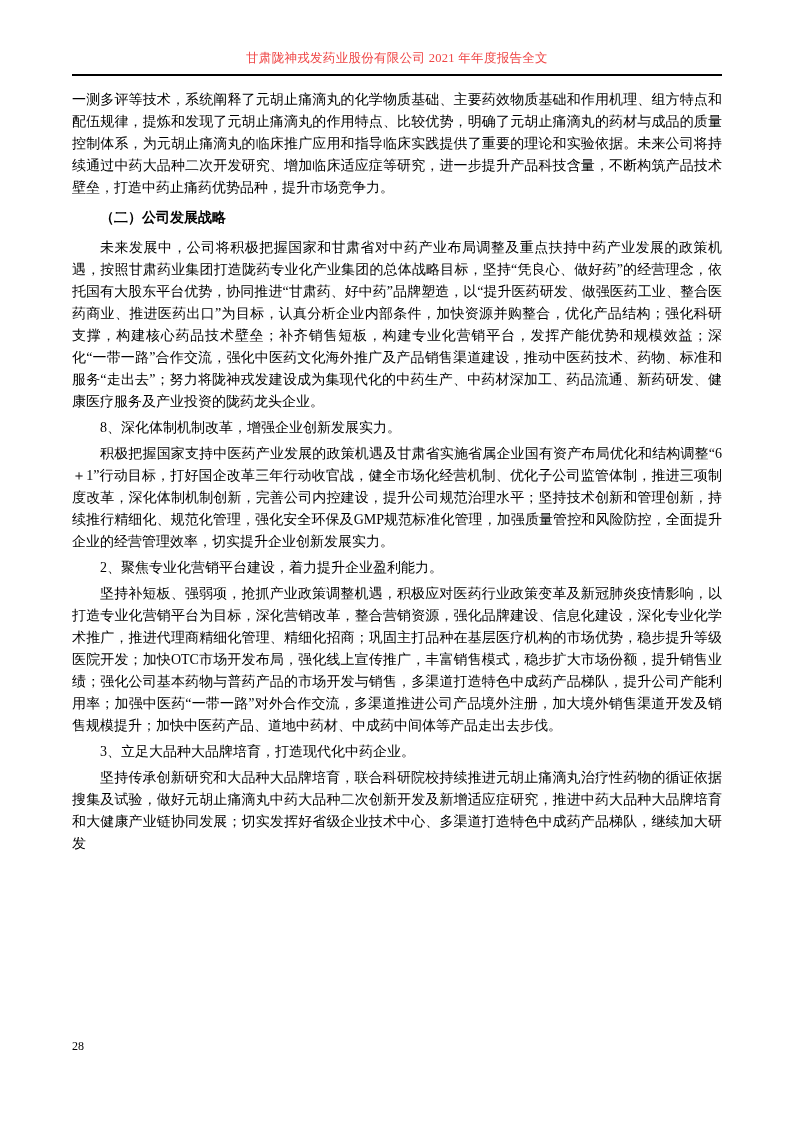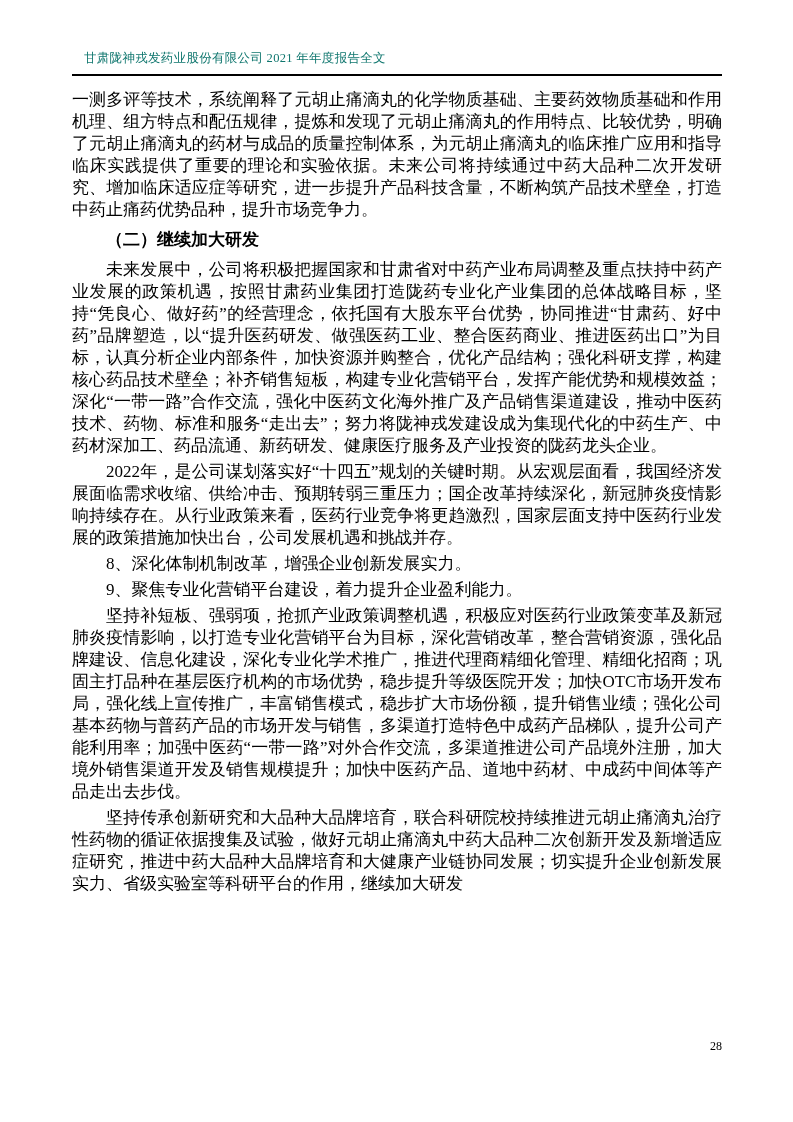--- a/index.html
+++ b/index.html
@@ -12,42 +12,42 @@
     width: 793px;
     height: 1122px;
     background: #ffffff;
     font-family: "Liberation Serif", "DejaVu Serif", serif;
     color: #000000;
     overflow: hidden;
   }
   .header {
     position: absolute;
     top: 50px;
-    left: 84px;
+    left: 72px;
     width: 650px;
-    text-align: left;
+    text-align: center;
     font-size: 12.5px;
     line-height: 17px;
-    color: #0f766e;
+    color: #ef4444;
     letter-spacing: 0.3px;
   }
   .header-rule {
     position: absolute;
     top: 74px;
     left: 72px;
     width: 650px;
     height: 2px;
     background: #000000;
   }
   .content {
     position: absolute;
     top: 89px;
     left: 72px;
     width: 650px;
-    font-size: 17px;
+    font-size: 14px;
     line-height: 22px;
     text-align: justify;
   }
   .content p {
     margin: 0 0 4px 0;
   }
   .para {
     text-indent: 2em;
   }
   .para-noindent {
@@ -56,53 +56,53 @@
   .heading {
     font-weight: bold;
     text-indent: 2em;
     margin: 8px 0 8px 0 !important;
   }
   .page-number {
     position: absolute;
     top: 1038px;
     left: 72px;
     width: 650px;
-    text-align: right;
     font-size: 12px;
     line-height: 16px;
   }
 </style>
 </head>
 <body>
 
 <div class="page">
 
   <div class="header">甘肃陇神戎发药业股份有限公司 2021 年年度报告全文</div>
 
   <div class="header-rule"></div>
 
   <div class="content">
 
     <p class="para para-noindent">一测多评等技术，系统阐释了元胡止痛滴丸的化学物质基础、主要药效物质基础和作用机理、组方特点和配伍规律，提炼和发现了元胡止痛滴丸的作用特点、比较优势，明确了元胡止痛滴丸的药材与成品的质量控制体系，为元胡止痛滴丸的临床推广应用和指导临床实践提供了重要的理论和实验依据。未来公司将持续通过中药大品种二次开发研究、增加临床适应症等研究，进一步提升产品科技含量，不断构筑产品技术壁垒，打造中药止痛药优势品种，提升市场竞争力。</p>
 
-    <p class="heading">（二）继续加大研发</p>
+    <p class="heading">（二）公司发展战略</p>
 
     <p class="para">未来发展中，公司将积极把握国家和甘肃省对中药产业布局调整及重点扶持中药产业发展的政策机遇，按照甘肃药业集团打造陇药专业化产业集团的总体战略目标，坚持“凭良心、做好药”的经营理念，依托国有大股东平台优势，协同推进“甘肃药、好中药”品牌塑造，以“提升医药研发、做强医药工业、整合医药商业、推进医药出口”为目标，认真分析企业内部条件，加快资源并购整合，优化产品结构；强化科研支撑，构建核心药品技术壁垒；补齐销售短板，构建专业化营销平台，发挥产能优势和规模效益；深化“一带一路”合作交流，强化中医药文化海外推广及产品销售渠道建设，推动中医药技术、药物、标准和服务“走出去”；努力将陇神戎发建设成为集现代化的中药生产、中药材深加工、药品流通、新药研发、健康医疗服务及产业投资的陇药龙头企业。</p>
 
 
-    <p class="para">2022年，是公司谋划落实好“十四五”规划的关键时期。从宏观层面看，我国经济发展面临需求收缩、供给冲击、预期转弱三重压力；国企改革持续深化，新冠肺炎疫情影响持续存在。从行业政策来看，医药行业竞争将更趋激烈，国家层面支持中医药行业发展的政策措施加快出台，公司发展机遇和挑战并存。</p>
 
 
     <p class="para">8、深化体制机制改革，增强企业创新发展实力。</p>
 
+    <p class="para">积极把握国家支持中医药产业发展的政策机遇及甘肃省实施省属企业国有资产布局优化和结构调整“6＋1”行动目标，打好国企改革三年行动收官战，健全市场化经营机制、优化子公司监管体制，推进三项制度改革，深化体制机制创新，完善公司内控建设，提升公司规范治理水平；坚持技术创新和管理创新，持续推行精细化、规范化管理，强化安全环保及GMP规范标准化管理，加强质量管控和风险防控，全面提升企业的经营管理效率，切实提升企业创新发展实力。</p>
 
-    <p class="para">9、聚焦专业化营销平台建设，着力提升企业盈利能力。</p>
+    <p class="para">2、聚焦专业化营销平台建设，着力提升企业盈利能力。</p>
 
     <p class="para">坚持补短板、强弱项，抢抓产业政策调整机遇，积极应对医药行业政策变革及新冠肺炎疫情影响，以打造专业化营销平台为目标，深化营销改革，整合营销资源，强化品牌建设、信息化建设，深化专业化学术推广，推进代理商精细化管理、精细化招商；巩固主打品种在基层医疗机构的市场优势，稳步提升等级医院开发；加快OTC市场开发布局，强化线上宣传推广，丰富销售模式，稳步扩大市场份额，提升销售业绩；强化公司基本药物与普药产品的市场开发与销售，多渠道打造特色中成药产品梯队，提升公司产能利用率；加强中医药“一带一路”对外合作交流，多渠道推进公司产品境外注册，加大境外销售渠道开发及销售规模提升；加快中医药产品、道地中药材、中成药中间体等产品走出去步伐。</p>
 
+    <p class="para">3、立足大品种大品牌培育，打造现代化中药企业。</p>
 
-    <p class="para">坚持传承创新研究和大品种大品牌培育，联合科研院校持续推进元胡止痛滴丸治疗性药物的循证依据搜集及试验，做好元胡止痛滴丸中药大品种二次创新开发及新增适应症研究，推进中药大品种大品牌培育和大健康产业链协同发展；切实提升企业创新发展实力、省级实验室等科研平台的作用，继续加大研发</p>
+    <p class="para">坚持传承创新研究和大品种大品牌培育，联合科研院校持续推进元胡止痛滴丸治疗性药物的循证依据搜集及试验，做好元胡止痛滴丸中药大品种二次创新开发及新增适应症研究，推进中药大品种大品牌培育和大健康产业链协同发展；切实发挥好省级企业技术中心、多渠道打造特色中成药产品梯队，继续加大研发</p>
 
   </div>
 
   <div class="page-number">28</div>
 
 </div>
 
 </body></html>

